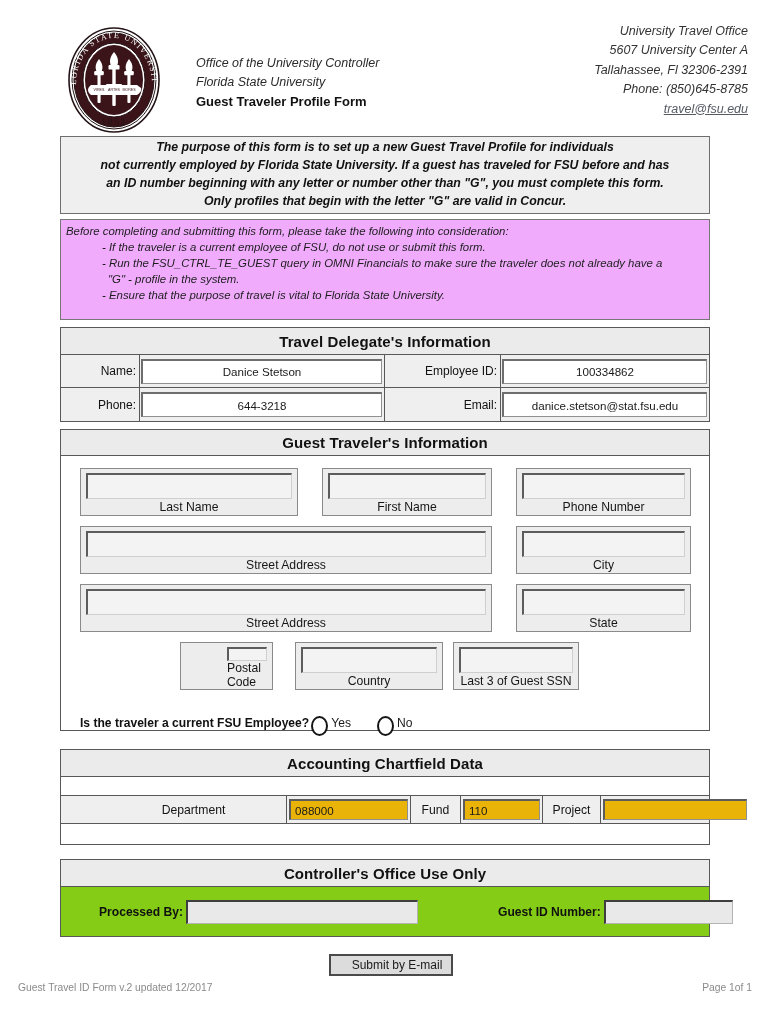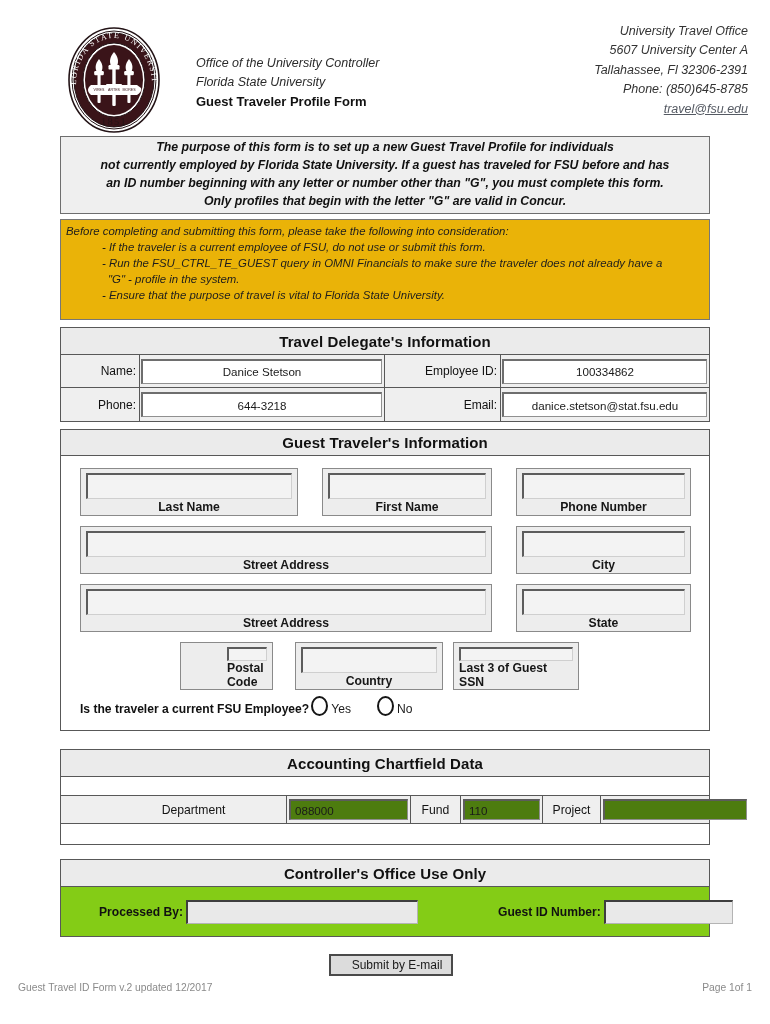--- a/index.html
+++ b/index.html
@@ -96,21 +96,21 @@
     color: #111;
     white-space: nowrap;
   }
 
   .notes-box {
     left: 60px;
     top: 219px;
     width: 650px;
     height: 101px;
     border: 1px solid #777;
-    background: #eab308;
+    background: #f0abfc;
     padding: 3px 5px 2px 5px;
     box-sizing: border-box;
   }
   .notes-box p {
     margin: 0;
     font-style: italic;
     font-size: 11.4px;
     line-height: 1.41;
     color: #1d1d1d;
     white-space: nowrap;
@@ -193,21 +193,20 @@
 
   
   .fld {
     position: absolute;
     box-sizing: border-box;
     border: 1px solid #8a8a8a;
     background: #ededed;
     padding: 4px 5px 0 5px;
     display: flex;
     flex-direction: column;
-    font-weight: bold;
   }
   .fld .box {
     height: 26px;
     background: #f3f3f3;
     border: 1px solid #cfcfcf;
     border-top: 2px solid #5c5c5c;
     border-left: 2px solid #5c5c5c;
     box-sizing: border-box;
   }
   .fld .cap {
@@ -216,23 +215,23 @@
     align-items: center;
     justify-content: center;
     font-size: 12.2px;
     color: #161616;
   }
 
   
   .radio-row {
     position: absolute;
     left: 19px;
-    top: 236px;
-    display: flex;
-    align-items: flex-end;
+    top: 260px;
+    display: flex;
+    align-items: flex-start;
     height: 24px;
   }
   .radio-q {
     font-size: 12.1px;
     font-weight: bold;
     color: #111;
     white-space: nowrap;
   }
   .radio-circle {
     width: 17px;
@@ -283,21 +282,21 @@
     align-items: center;
     justify-content: center;
     font-size: 12.2px;
     color: #141414;
   }
   .ccell.nob { border-right: none; }
   .ccell.infield { padding: 3px 2px; }
   .cinput {
     flex: 1;
     height: 100%;
-    background: #4d7c0f;
+    background: #eab308;
     border: 1px solid #8f8f8f;
     border-top: 2px solid #5c5c5c;
     border-left: 2px solid #5c5c5c;
     box-sizing: border-box;
     display: flex;
     align-items: center;
     padding-left: 4px;
     font-size: 11.6px;
     color: #1a1a1a;
   }

